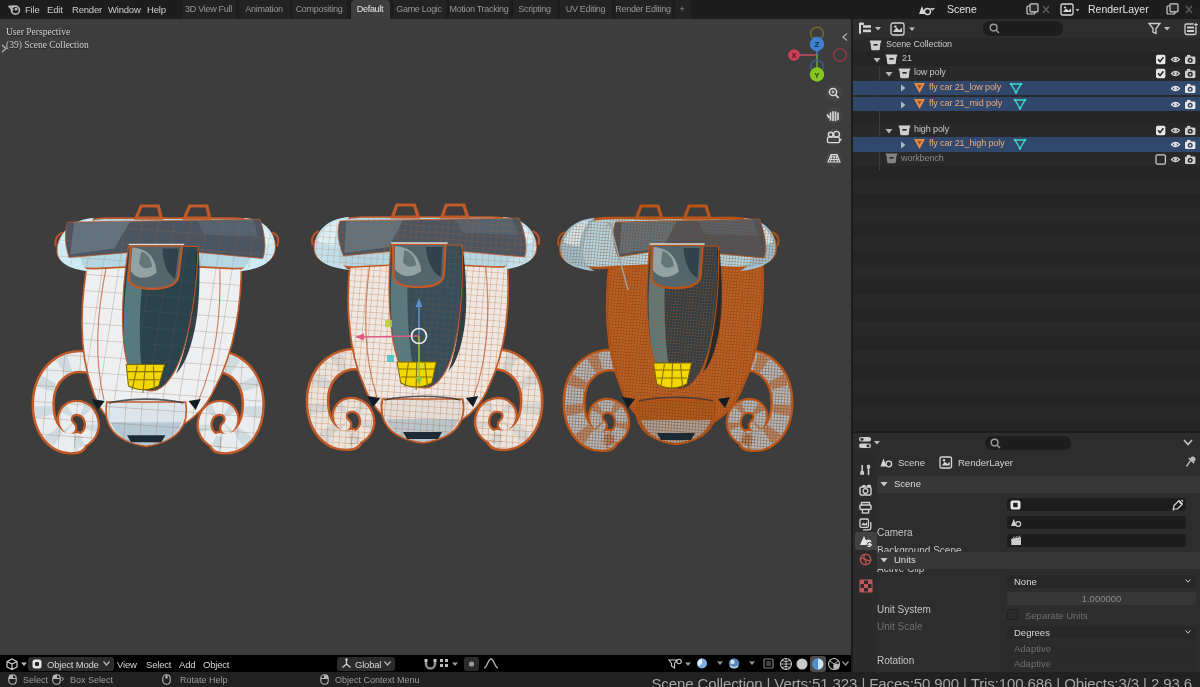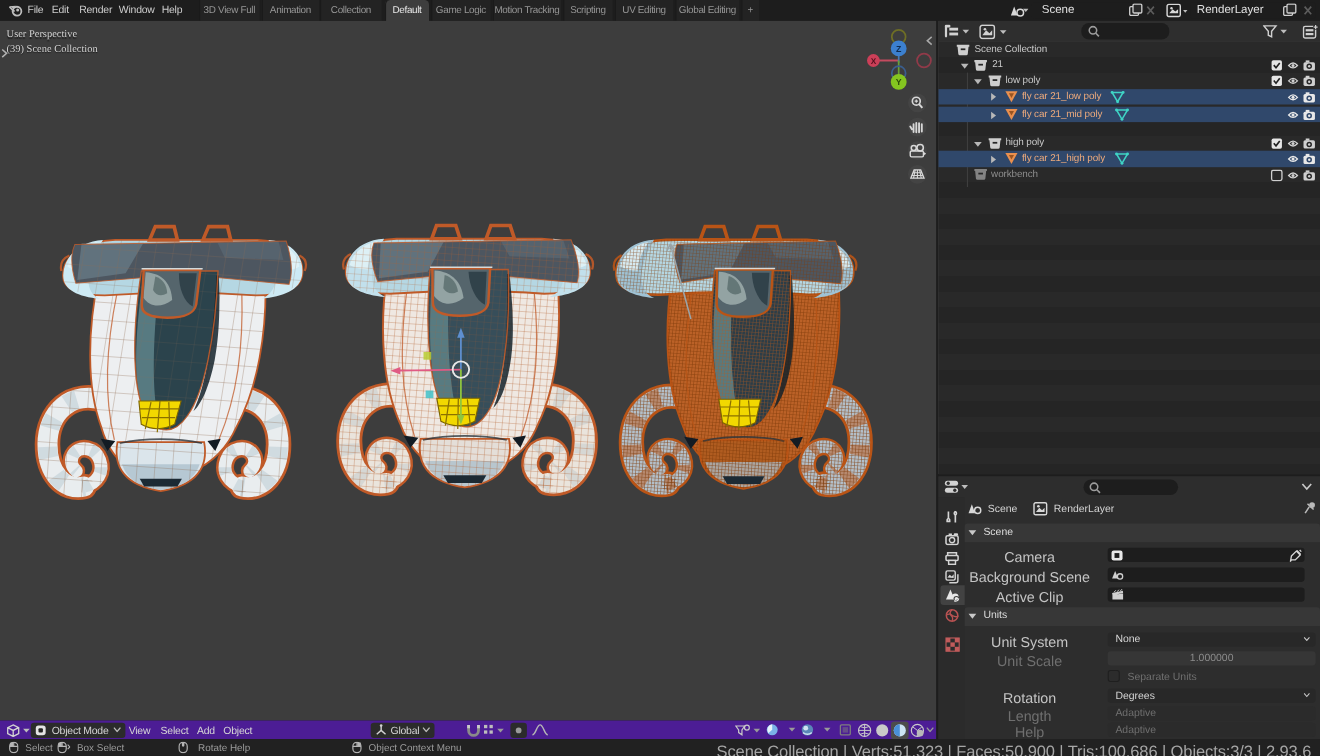--- a/index.html
+++ b/index.html
@@ -12,34 +12,34 @@
   #topbar { left:0; top:0; width:1200px; height:19px; background:#1d1d1d; color:#c3c3c3; font-size:11px; }
   #topbar .menu { position:absolute; top:4px; color:#cdcdcd; font-size:9.5px; letter-spacing:-0.2px; }
   .tab { position:absolute; top:0; height:19px; line-height:19px; color:#969696; font-size:9px; letter-spacing:-0.3px; text-align:center; background:#232323; box-shadow:inset 1px 0 0 #1a1a1a; }
   .tab.active { background:#3e3e3e; color:#e8e8e8; border-radius:4px 4px 0 0; }
 
   
   #viewport { left:0; top:19px; width:851px; height:636px; background:#3d3d3d; overflow:hidden; }
   .vptext { position:absolute; color:#d4d4d4; font-size:9.5px; text-shadow:0 1px 1px rgba(0,0,0,.6);font-family:Liberation Serif, serif; }
 
   
-  #vheader { left:0; top:655px; width:851px; height:17px; background:#4c1d95; color:#d2d2d2; font-size:10.5px; }
+  #vheader { left:0; top:655px; width:851px; height:17px; background:#000000; color:#d2d2d2; font-size:10.5px; }
   #vheader .hitem { position:absolute; top:2.5px; line-height:13px; color:#d6d6d6; font-size:9.5px; letter-spacing:-0.2px; }
 
   
   #statusbar { left:0; top:672px; width:1200px; height:15px; background:#212121; color:#9b9b9b; font-size:9px; }
   #statusbar span { position:absolute; top:2.5px; }
 
   
-  #outliner { left:853px; top:19px; width:347px; height:412px; background:#404040; overflow:hidden; }
+  #outliner { left:853px; top:19px; width:347px; height:412px; background:#7f1d1d; overflow:hidden; }
   #outlhead { left:853px; top:19px; width:347px; height:19px; background:#2e2e2e; z-index:5; }
   #props { left:853px; top:433px; width:347px; height:239px; background:#2d2d2d; overflow:hidden; }
   .orow { position:absolute; left:0; width:347px; height:14.2px; font-size:9px; letter-spacing:-0.1px; color:#c8c8c8; }
   .sel { background:#30486b; }
-  .pin-label { position:absolute; text-align:center; color:#c4c4c4; font-size:13px; }
+  .pin-label { position:absolute; text-align:left; color:#c4c4c4; font-size:10px;margin-top:28px; }
   .pin-label.dis { color:#6f6f6f; }
   .field { position:absolute; background:#1d1d1d; border-radius:3px; height:13.5px; }
   .drop { position:absolute; background:#282828; border-radius:3px; height:13.5px; color:#d6d6d6; font-size:9.5px; line-height:13.5px; padding-left:7px; }
   .drop.dis { color:#6f6f6f; background:#2b2b2b; }
   .chev { position:absolute; right:5px; top:4px; width:6px; height:4px; }
 </style>
 </head>
 <body>
 <div id="app">
 
@@ -50,27 +50,27 @@
       <path d="M2,6 L12,5.2 L8,9 Z" fill="#bdbdbd"></path>
       <path d="M2.5,6.5 C6,10.5 8,12 10,13.5" stroke="#bdbdbd" stroke-width="2.4" fill="none"></path>
     </svg>
     <span class="menu" style="left:25px">File</span>
     <span class="menu" style="left:47px">Edit</span>
     <span class="menu" style="left:72px">Render</span>
     <span class="menu" style="left:108px">Window</span>
     <span class="menu" style="left:147px">Help</span>
     <span class="tab" style="left:181px;width:55px">3D View Full</span>
     <span class="tab" style="left:238px;width:52px">Animation</span>
-    <span class="tab" style="left:291px;width:56px">Collection</span>
+    <span class="tab" style="left:291px;width:56px">Compositing</span>
     <span class="tab active" style="left:350px;width:40px">Default</span>
     <span class="tab" style="left:392px;width:54px">Game Logic</span>
     <span class="tab" style="left:448px;width:62px">Motion Tracking</span>
     <span class="tab" style="left:512px;width:45px">Scripting</span>
     <span class="tab" style="left:559px;width:53px">UV Editing</span>
-    <span class="tab" style="left:614px;width:58px">Global Editing</span>
+    <span class="tab" style="left:614px;width:58px">Render Editing</span>
     <span class="tab" style="left:674px;width:16px">+</span>
 
     <svg class="abs" style="left:917px;top:2.5px" width="18" height="14" viewBox="0 0 18 14">
       <path d="M2,11 L5,3 L8,11 Z" fill="#d8d8d8"></path>
         <circle cx="10.5" cy="8.5" r="3" fill="none" stroke="#d8d8d8" stroke-width="1.4"></circle>
         <path d="M14,6 l3,2.5 l-3,2.5z" fill="#bbb" transform="translate(1,-2) rotate(90 15 8)"></path>
     </svg>
     <div class="abs" style="left:938px;top:2px;width:118px;height:14.5px;background:#1d1d1d;border-radius:3px;color:#e2e2e2;font-size:10.5px;line-height:14px;padding-left:9px">Scene</div>
     <svg class="abs" style="left:1026px;top:3px" width="26" height="13" viewBox="0 0 26 13">
       <rect x="1" y="3" width="8" height="8" rx="1" fill="none" stroke="#cfcfcf" stroke-width="1.2"></rect>

